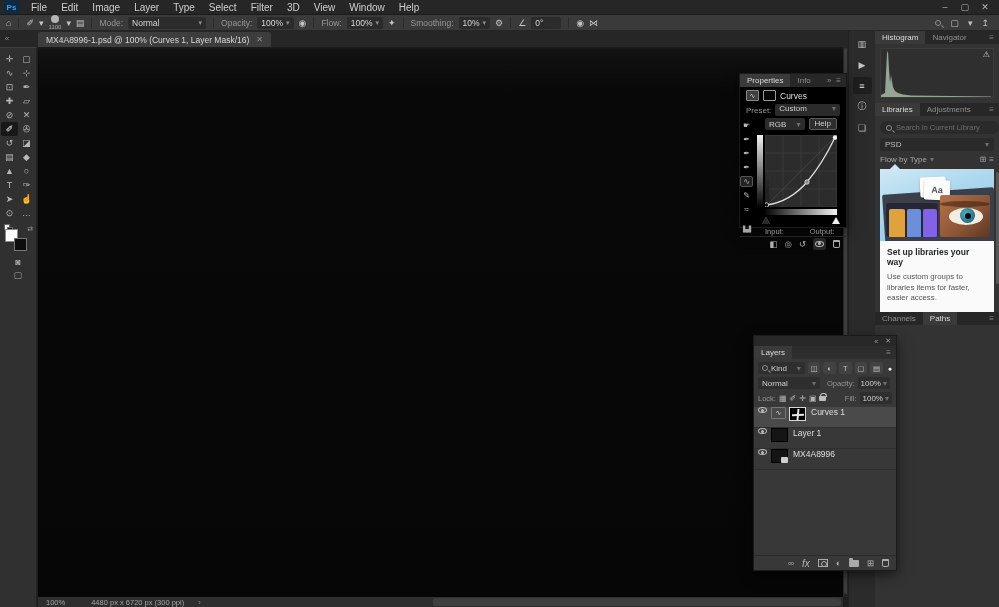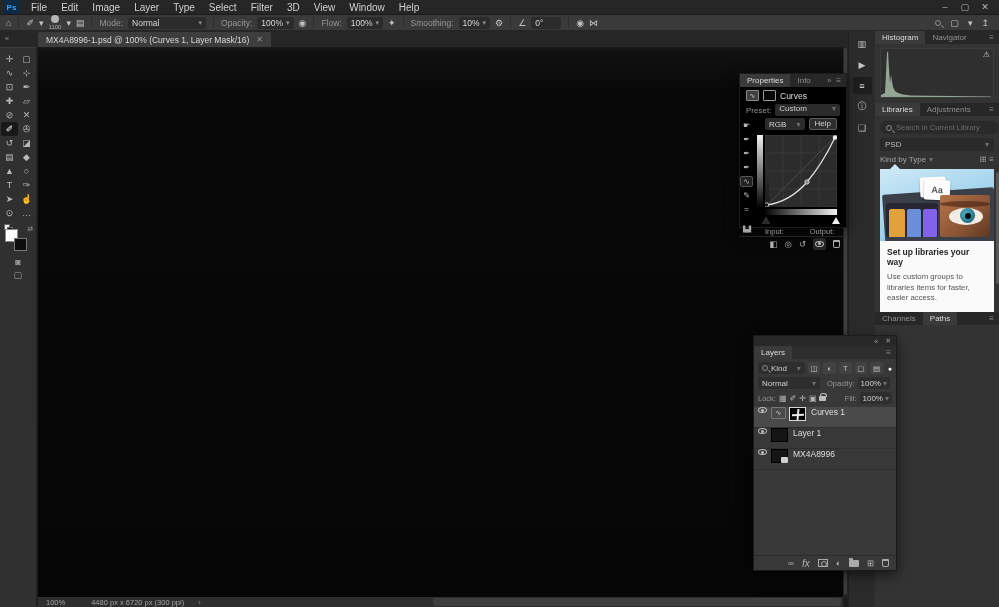--- a/index.html
+++ b/index.html
@@ -344,21 +344,21 @@
           <span class="srchic"></span>
           <input placeholder="Search in Current Library" style="">
         </div>
 
       </div>
       <div id="lib-sel">
         <span class="grow">PSD</span>
         <span class="vdim">▾</span>
       </div>
       <div id="lib-view">
-        <span>Kind by Type</span>
+        <span>Flow by Type</span>
         <span class="vdim">▾</span>
         <span class="vic">⊞</span>
         <span>≡</span>
       </div>
       <div id="promo">
         <div id="promo-ptr"></div>
         <div id="promo-img">
           <div id="promo-dark"></div>
           <div class="aacard" id="aa1">Aa</div>
           <div class="aacard" id="aa2">Aa</div>

